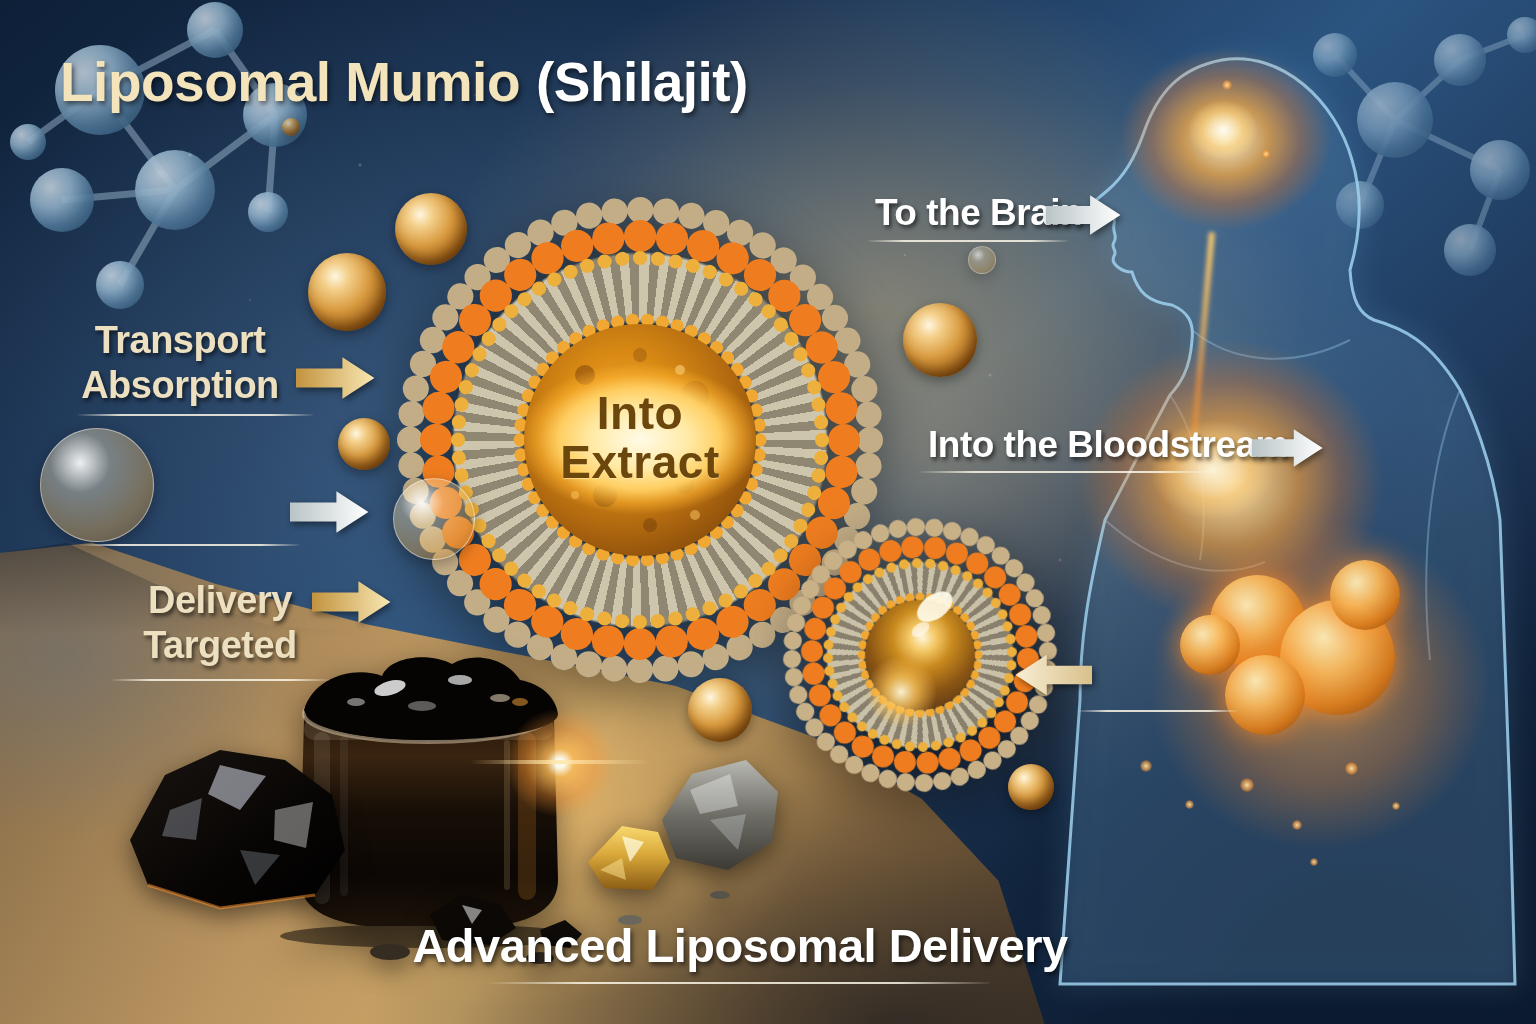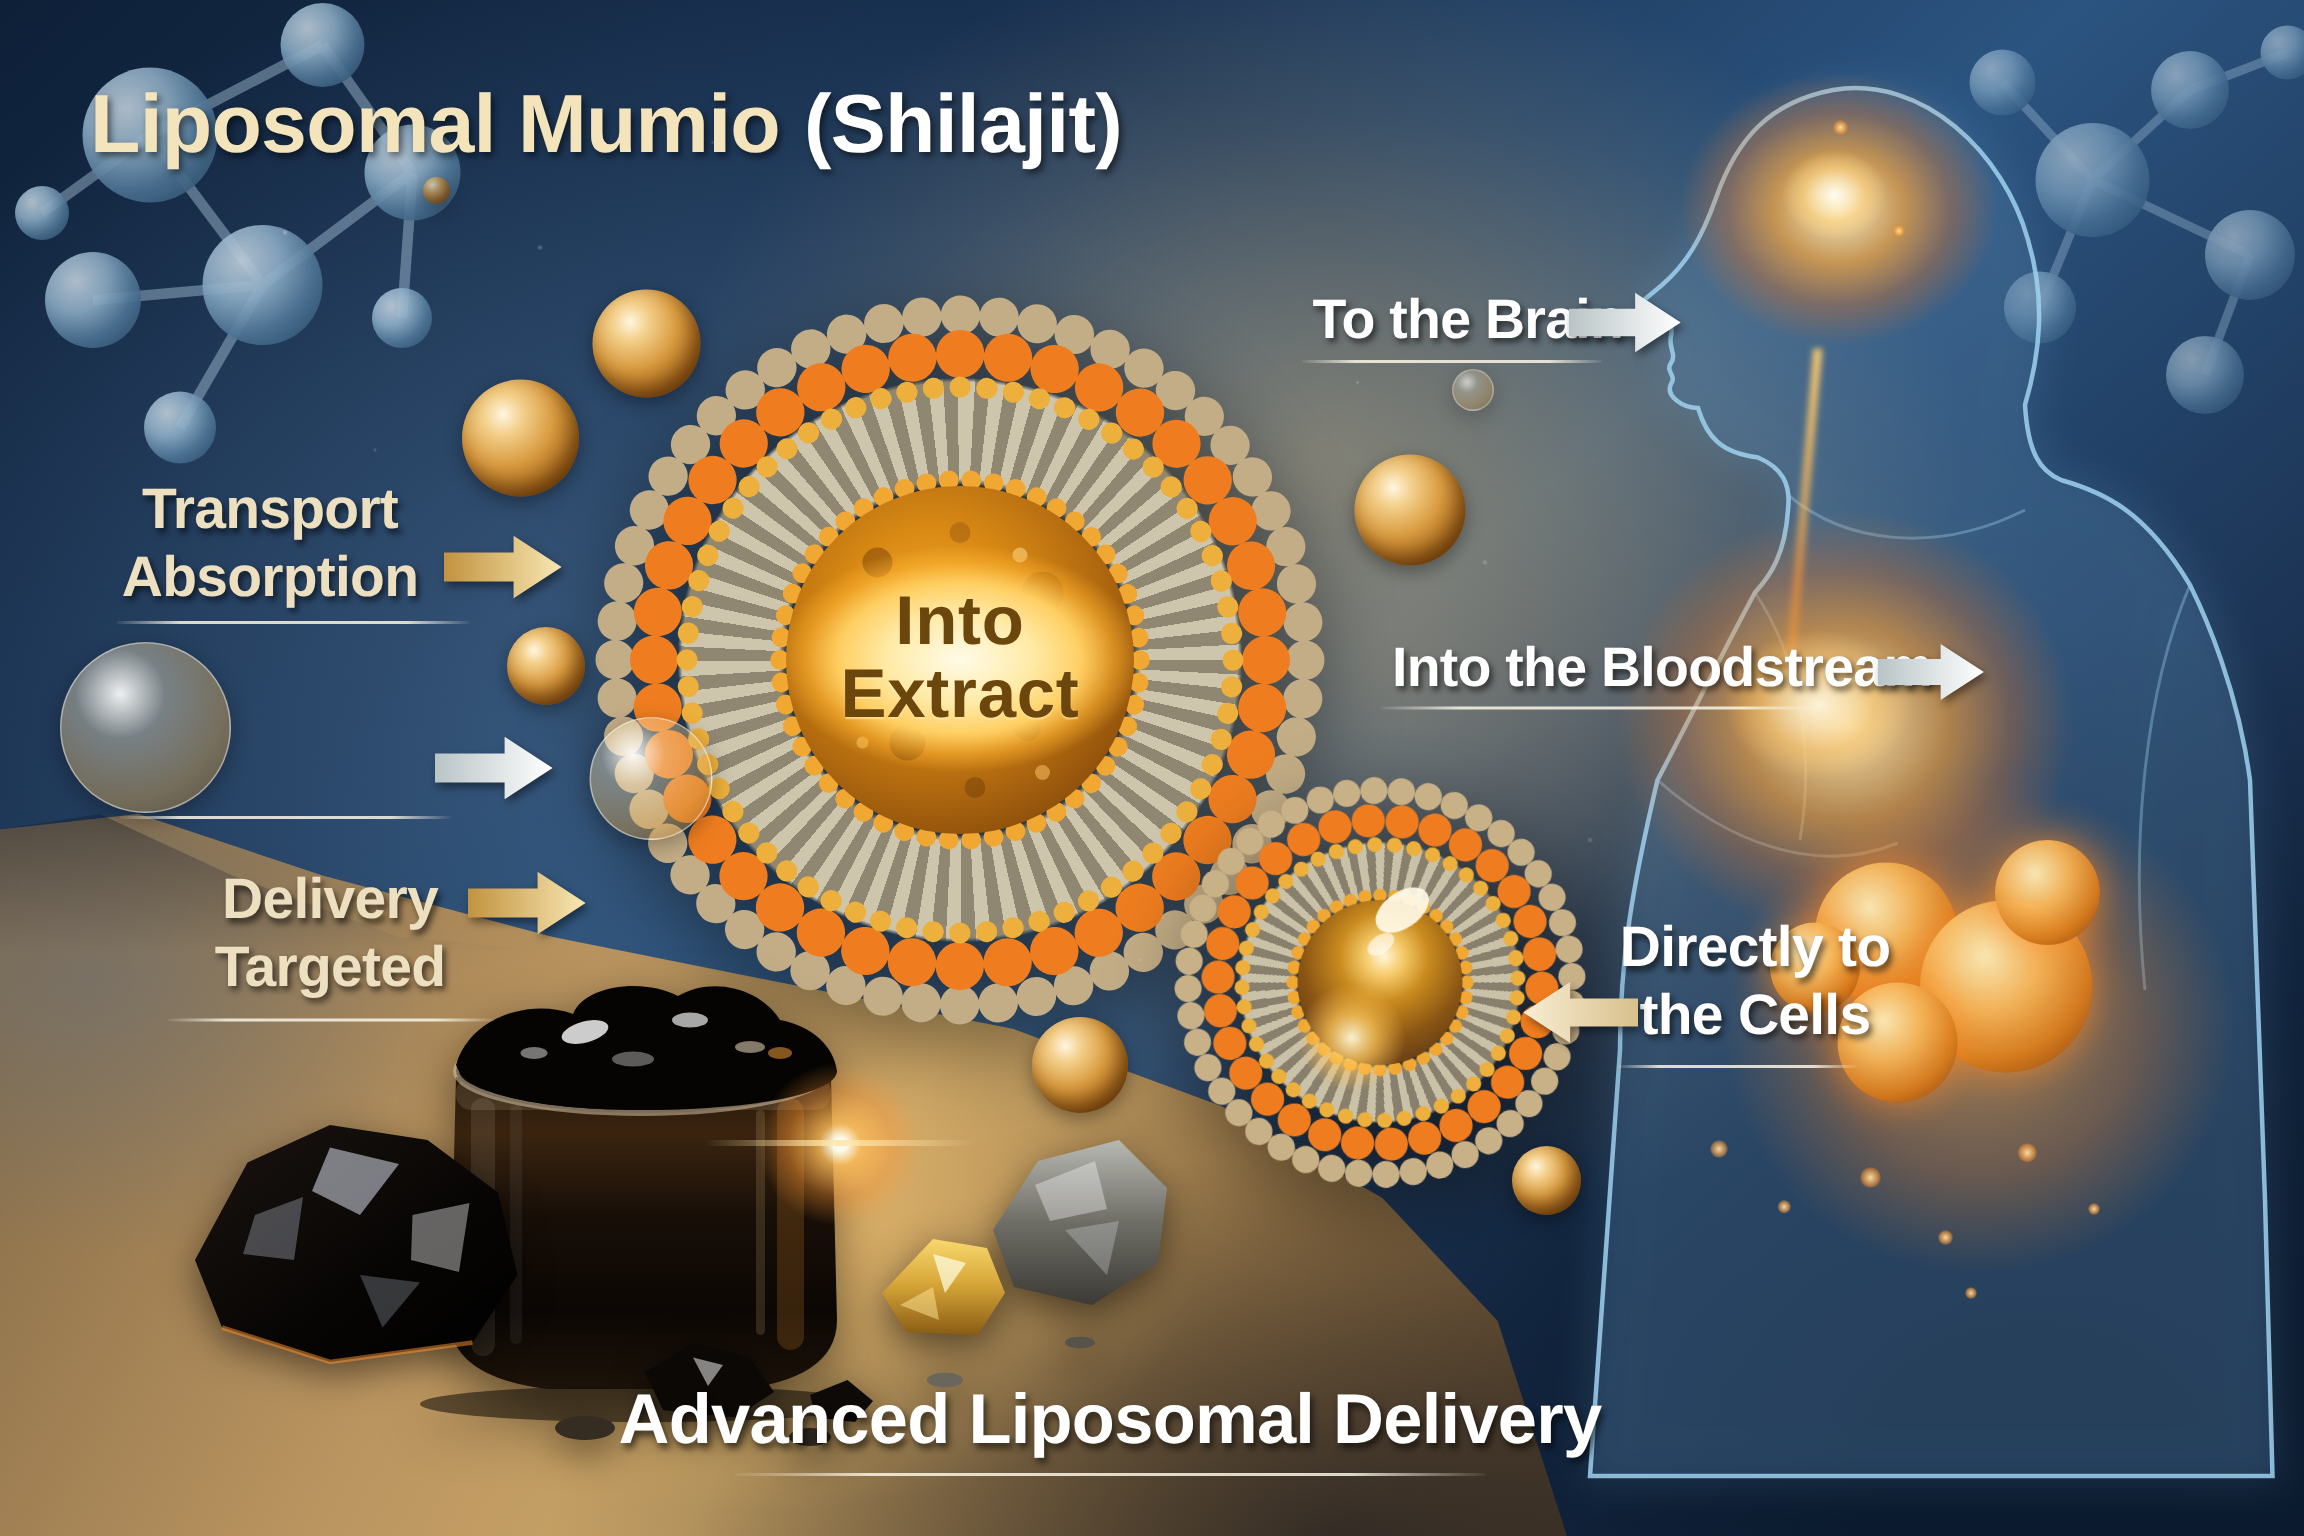--- a/index.html
+++ b/index.html
@@ -390,24 +390,20 @@
   <div class="underline" style="left:868px;top:240px;width:200px;"></div>
 
   <div class="callout white" style="left:928px;top:424px;">
     <span>Into the Bloodstream</span>
   </div>
   <svg class="arrow" style="left:1252px;top:424px" width="72" height="48" viewBox="0 0 100 60">
     <polygon points="0,18 58,18 58,4 98,30 58,56 58,42 0,42" fill="url(#silverG)"></polygon>
   </svg>
   <div class="underline" style="left:920px;top:471px;width:295px;"></div>
 
-  <div class="callout white two" style="left:1070px;top:610px;width:200px;font-size:38px;">
-    <div>Directly to</div>
-    <div>the Cells</div>
-  </div>
   <svg class="arrow" style="left:1014px;top:650px" width="78" height="50" viewBox="0 0 100 60">
     <polygon points="100,18 42,18 42,4 2,30 42,56 42,42 100,42" fill="url(#creamG)"></polygon>
   </svg>
   <div class="underline" style="left:1078px;top:710px;width:160px;"></div>
 
   <div class="footer">
     <span>Advanced Liposomal Delivery</span>
   </div>
   <div class="underline" style="left:490px;top:982px;width:500px;"></div>
 

